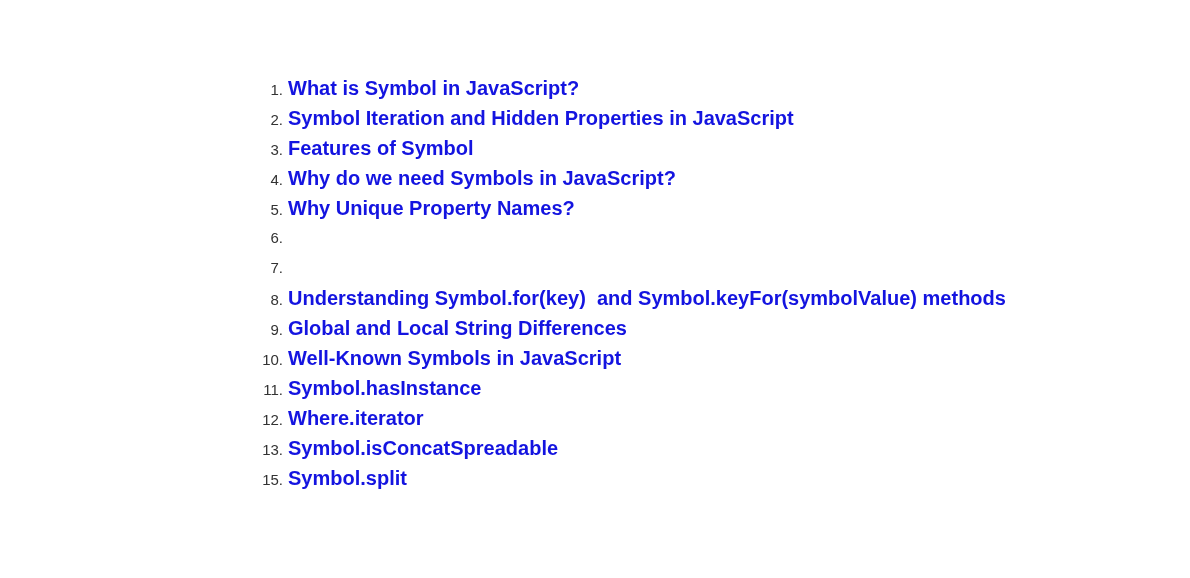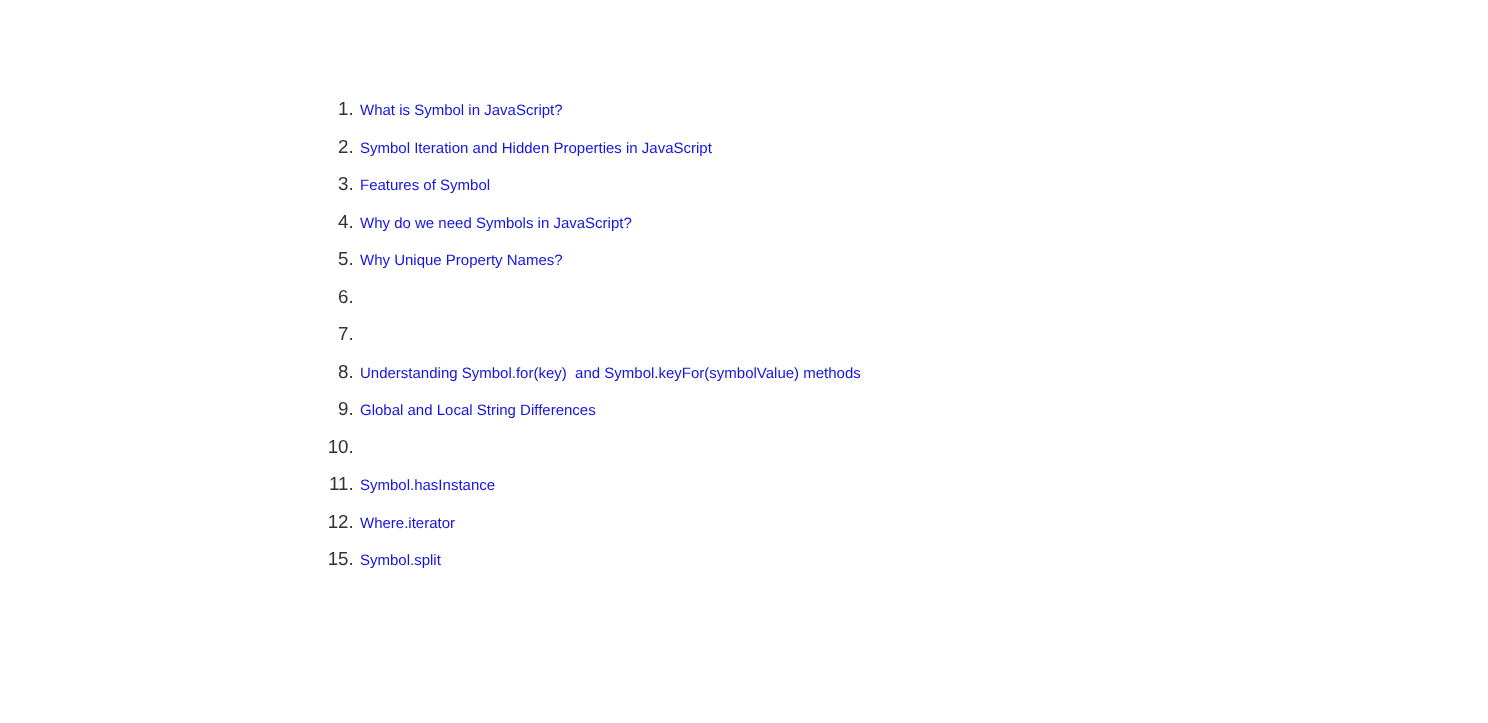--- a/index.html
+++ b/index.html
@@ -49,22 +49,22 @@
     font-size: 15px;
     font-weight: normal;
     font-family: "Liberation Sans", sans-serif;
     flex: 0 0 auto;
   }
 
   
   .toc-link {
     margin-left: 5px;
     color: #1414e0;
-    font-size: 12px;
-    font-weight: normal;
+    font-size: 20px;
+    font-weight: bold;
     text-decoration: none;
     font-family: "Liberation Sans", sans-serif;
     letter-spacing: 0px;
     white-space: pre;
   }
 </style>
 </head>
 <body>
 
 <div id="page">
@@ -109,32 +109,37 @@
       <a class="toc-link" href="#">Understanding Symbol.for(key)  and Symbol.keyFor(symbolValue) methods</a>
     </li>
 
     <li class="toc-item">
       <span class="toc-marker">9.</span>
       <a class="toc-link" href="#">Global and Local String Differences</a>
     </li>
 
     <li class="toc-item">
       <span class="toc-marker">10.</span>
+      <a class="toc-link" href="#">Well-Known Symbols in JavaScript</a>
     </li>
 
     <li class="toc-item">
       <span class="toc-marker">11.</span>
       <a class="toc-link" href="#">Symbol.hasInstance</a>
     </li>
 
     <li class="toc-item">
       <span class="toc-marker">12.</span>
       <a class="toc-link" href="#">Where.iterator</a>
     </li>
 
+    <li class="toc-item">
+      <span class="toc-marker">13.</span>
+      <a class="toc-link" href="#">Symbol.isConcatSpreadable</a>
+    </li>
 
 
     <li class="toc-item">
       <span class="toc-marker">15.</span>
       <a class="toc-link" href="#">Symbol.split</a>
     </li>
 
   </ol>
 
 </div>

